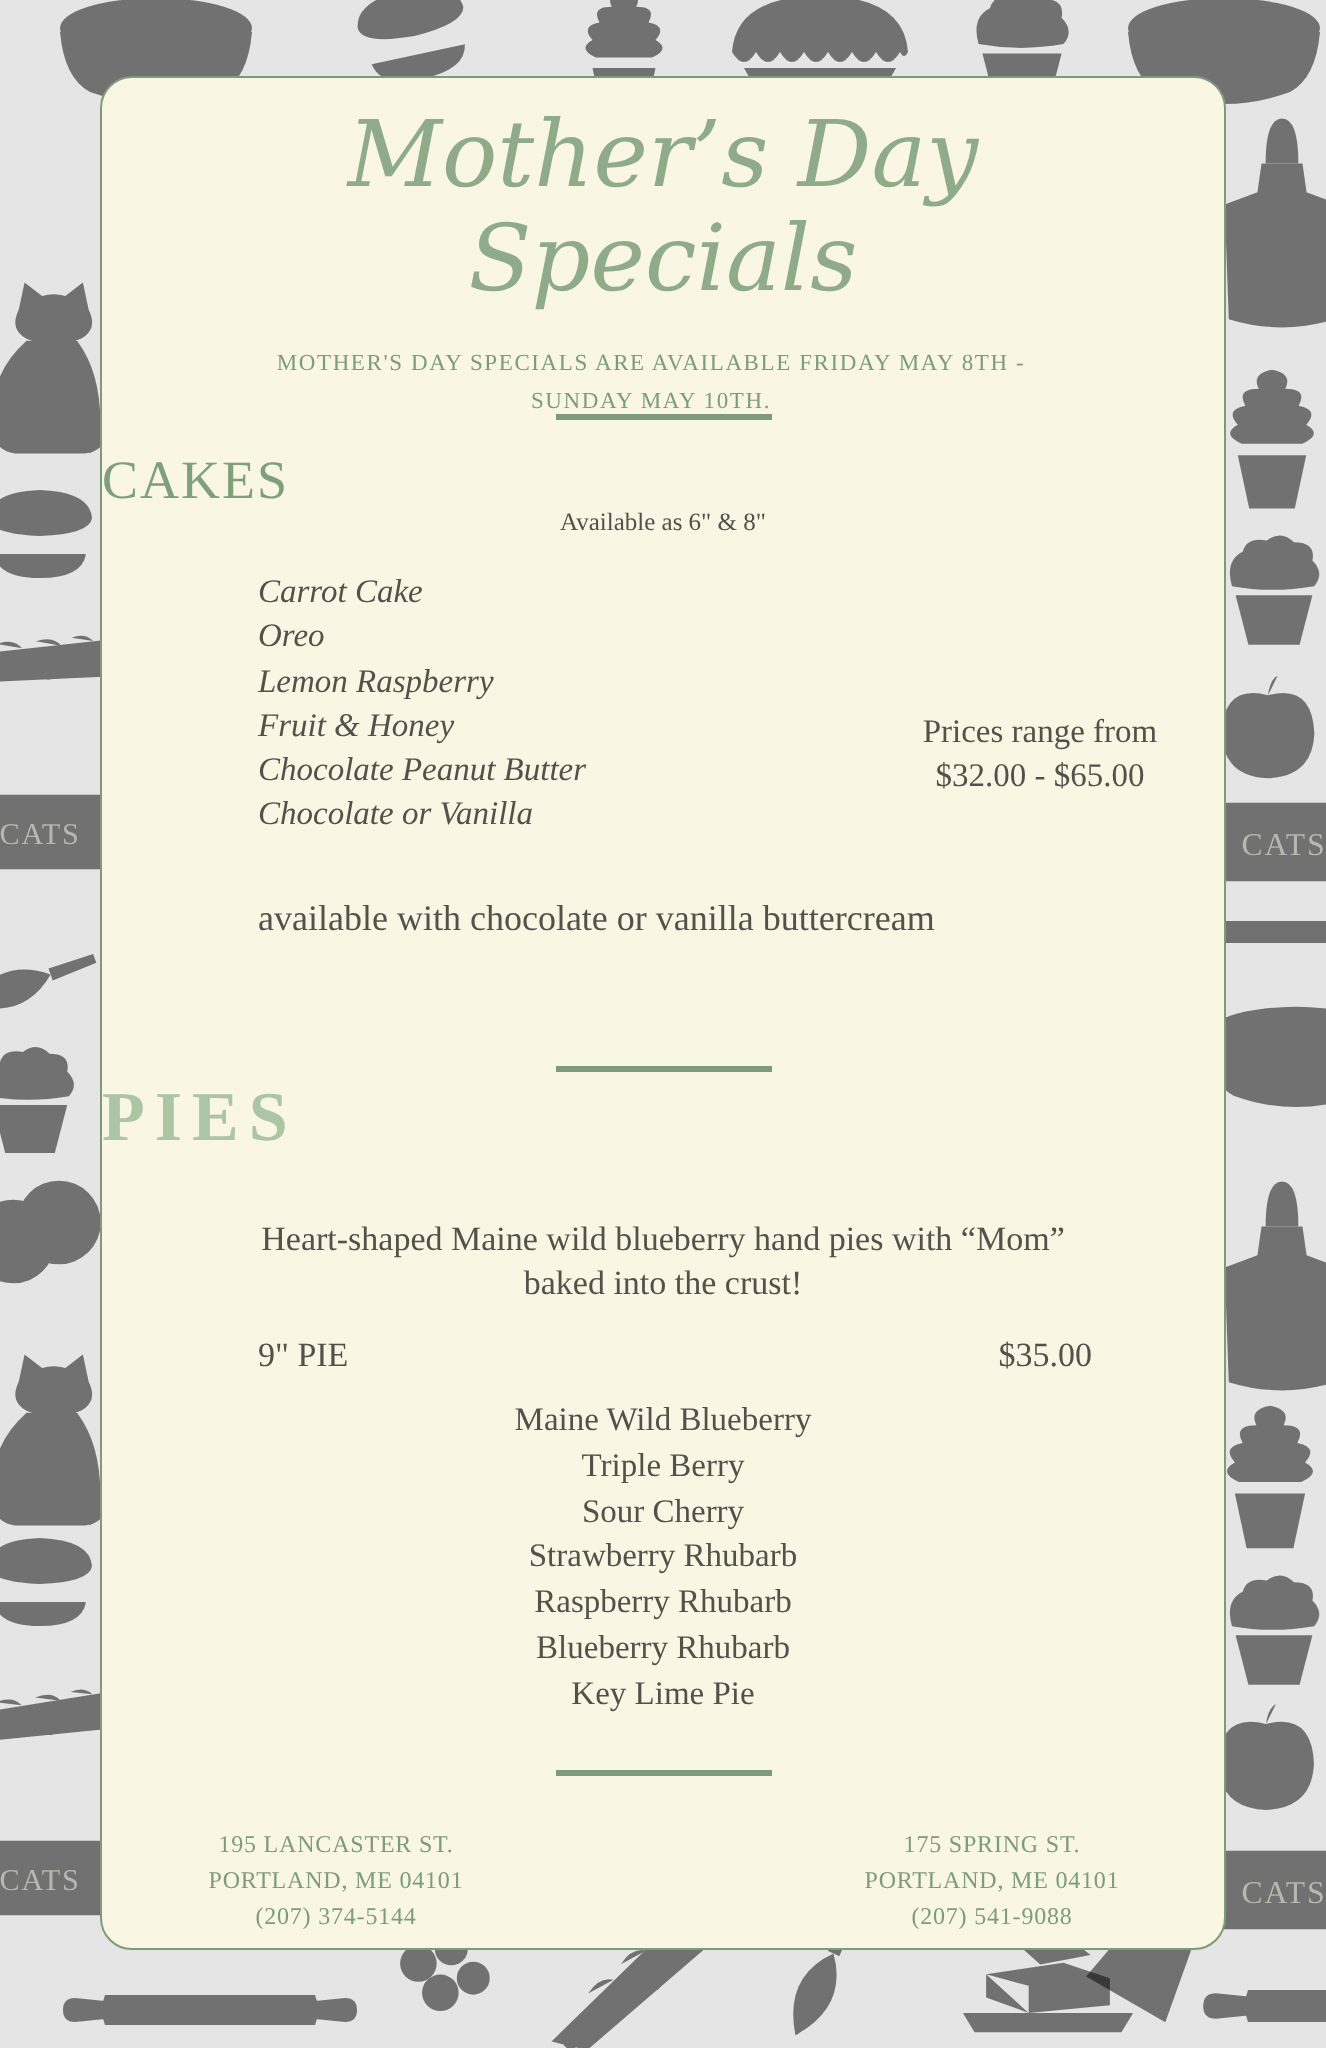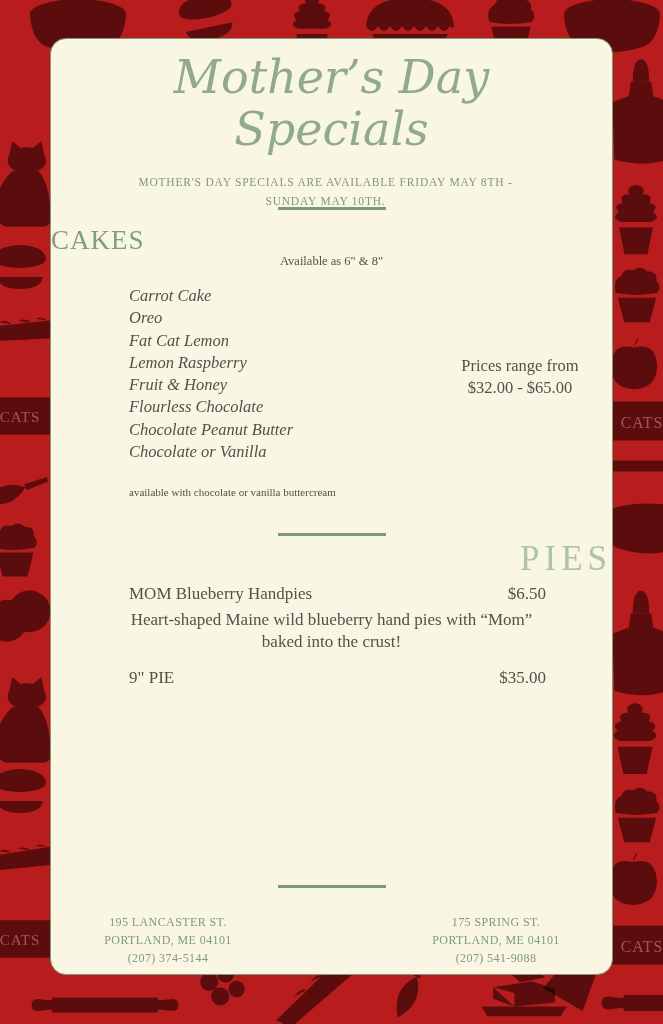--- a/index.html
+++ b/index.html
@@ -1,17 +1,17 @@
 <!DOCTYPE html>
 <html><head>
 <meta charset="utf-8">
 <style>
   html,body{margin:0;padding:0;}
   body{width:663px;height:1024px;font-family:"Liberation Serif",serif;}
-  .page{position:relative;width:663px;height:1024px;background:#b91c1c;overflow:hidden;}
+  .page{position:relative;width:663px;height:1024px;background:#e5e5e5;overflow:hidden;}
 
   
   .decor{position:absolute;color:#8d8d7f;opacity:.5;}
   .decor svg{width:100%;height:100%;display:block;overflow:visible;}
   .sign-text{fill:currentColor;stroke:none;font-family:"Liberation Serif",serif;font-size:17px;letter-spacing:1px;}
 
   
   .card{position:absolute;left:50px;top:38px;width:563px;height:937px;background:#f9f6e3;
         border:1.5px solid #7d9a79;border-radius:16px;box-sizing:border-box;z-index:2;}
   .card > *{position:absolute;margin:0;}
@@ -20,26 +20,26 @@
          font-style:italic;font-weight:400;color:#8fab8a;font-size:46px;line-height:52px;}
   .subtitle{top:134px;left:0;right:12px;margin:0 auto;width:380px;text-align:center;color:#7d9c78;
             font-size:11.5px;line-height:19px;letter-spacing:.8px;}
   .divider{left:50%;width:108px;height:3px;background:#7d9a79;transform:translateX(-50%);}
   .div1{top:168px;}
   .cakes-heading{top:186px;left:0;right:0;text-align:left;color:#7fa07b;font-size:27px;
                  line-height:30px;font-weight:400;letter-spacing:1px;}
   .cakes-sub{top:214px;left:0;right:0;text-align:center;color:#53514a;font-size:12.5px;line-height:16px;}
   .cake-list{top:246px;left:78px;right:66px;list-style:none;padding:0;color:#53514a;
              font-size:16.5px;line-height:22.3px;font-style:italic;}
-  .cakes-note{top:445px;left:78px;color:#53514a;font-size:11px;line-height:17px;}
+  .cakes-note{top:412px;left:78px;color:#53514a;font-size:18px;line-height:17px;}
   .price-block{top:316px;left:379px;width:180px;text-align:center;color:#53514a;
                font-size:16.5px;line-height:22px;}
   .div2{top:494px;}
-  .pies-heading{top:502px;left:0;right:0;text-align:right;color:#abc5a5;font-size:35px;
-                line-height:36px;font-weight:400;letter-spacing:5px;}
+  .pies-heading{top:502px;left:0;right:0;text-align:left;color:#abc5a5;font-size:35px;
+                line-height:36px;font-weight:700;letter-spacing:5px;}
   .menu-row{left:78px;right:66px;display:flex;justify-content:space-between;color:#53514a;
             font-size:17px;line-height:22px;}
   .row1{top:544px;}
   .row2{top:628px;}
   .pie-desc{top:570px;left:70px;right:70px;text-align:center;color:#53514a;
             font-size:17px;line-height:22px;}
   .pie-list{top:660px;left:0;right:0;list-style:none;padding:0;text-align:center;color:#53514a;
             font-size:16.5px;line-height:22.8px;}
   .div3{top:846px;}
   .website{top:856px;left:0;right:0;text-align:center;color:#7d9c78;font-size:13px;
@@ -361,49 +361,53 @@
 
     <div class="divider div1"></div>
 
     <h2 class="cakes-heading">CAKES</h2>
     <p class="cakes-sub">Available as 6" &amp; 8"</p>
 
     <ul class="cake-list">
 
     <li>Carrot Cake</li>
         <li>Oreo</li>
-        <li>Fat Cat Lemon</li>
         <li>Lemon Raspberry</li>
         <li>Fruit &amp; Honey</li>
-        <li>Flourless Chocolate</li>
         <li>Chocolate Peanut Butter</li>
         <li>Chocolate or Vanilla</li>
       </ul>
     <p class="cakes-note">available with chocolate or vanilla buttercream</p>
 
     <div class="price-block">
       <span>Prices range from</span><br>
       <span>$32.00 - $65.00</span>
     </div>
 
     <div class="divider div2"></div>
 
     <h2 class="pies-heading">PIES</h2>
 
-    <div class="menu-row row1">
-      <span>MOM Blueberry Handpies</span>
-      <span>$6.50</span>
-    </div>
     <p class="pie-desc">Heart-shaped Maine wild blueberry hand pies with “Mom” baked into the crust!</p>
 
     <div class="menu-row row2">
       <span>9" PIE</span>
       <span>$35.00</span>
     </div>
 
+    <ul class="pie-list">
+
+    <li>Maine Wild Blueberry</li>
+        <li>Triple Berry</li>
+        <li>Sour Cherry</li>
+        <li>Strawberry Rhubarb</li>
+        <li>Raspberry Rhubarb</li>
+        <li>Blueberry Rhubarb</li>
+        <li>Key Lime Pie</li>
+      </ul>
 
     <div class="divider div3"></div>
 
 
     <div class="addr addr-left">
 
     <div>195 LANCASTER ST.</div>
         <div>PORTLAND, ME 04101</div>
         <div>(207) 374-5144</div>
       </div>

